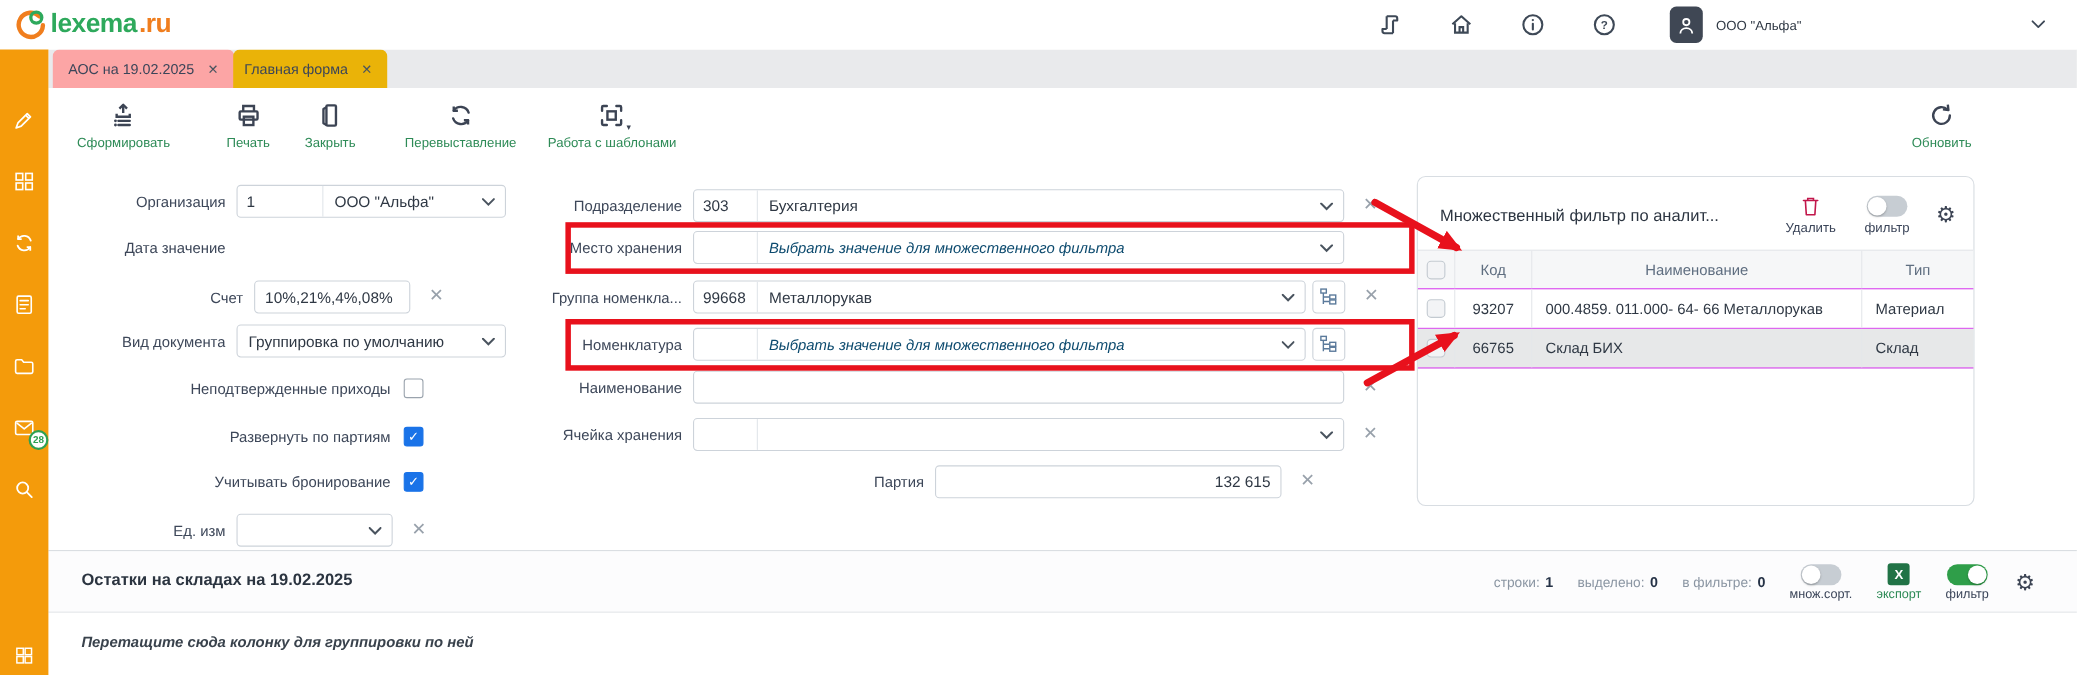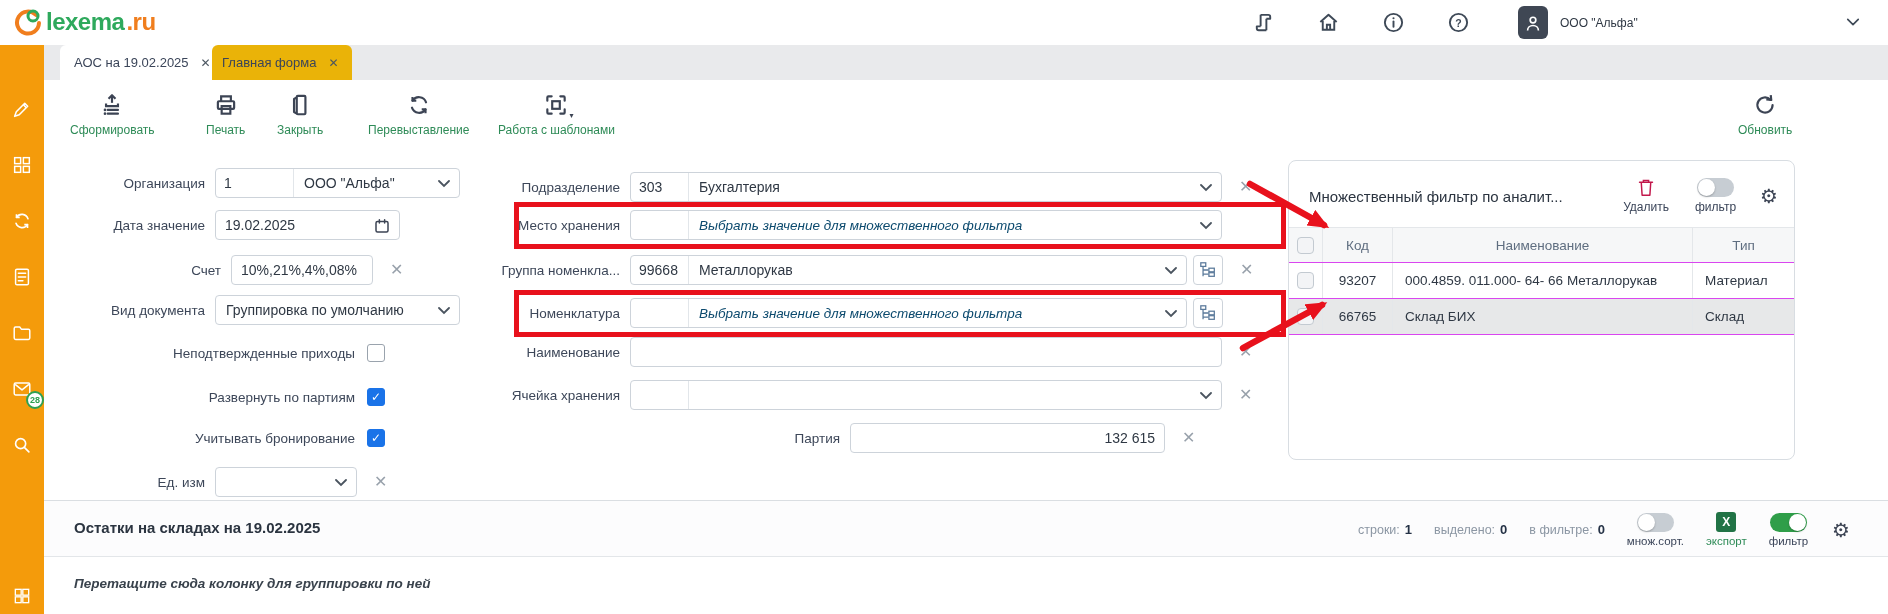--- a/index.html
+++ b/index.html
@@ -31,21 +31,21 @@
                justify-content:center; flex:none; cursor:pointer; }
   .badge { position:absolute; right:-10px; bottom:-8px; width:18px; height:18px; border-radius:50%;
            background:#fff; border:2px solid #2EA052; color:#2EA052; font-size:9px; font-weight:700;
            display:flex; align-items:center; justify-content:center; }
   .side-bottom { position:absolute; bottom:8px; left:0; width:44px; display:flex; justify-content:center; color:#fff; }
 
   
   .tabbar { position:absolute; left:44px; top:45px; width:1844px; height:35px; background:#E9EAEC; }
   .tab { position:absolute; top:0; height:35px; display:flex; align-items:center; gap:12px;
          padding:0 14px; font-size:13px; color:#3B4559; border-radius:6px 6px 0 0; cursor:pointer; white-space:nowrap; }
-  .tab.active { left:4px; background:#ffffff;margin-left:12px; }
+  .tab.active { left:4px; background:#fca5a5; }
   .tab.inactive { left:168px; background:#eab308;padding-left:10px; }
   .tab-x { font-size:12px; color:#4A5560; font-weight:700; cursor:pointer; }
 
   
   .tb { position:absolute; top:92px; display:flex; flex-direction:column; align-items:center; gap:5px;
         color:#3C4454; cursor:pointer; }
   .tb-icon { width:26px; height:26px; position:relative; }
   .tb-label { font-size:12px; color:#2E8B57; white-space:nowrap; }
   .tb-caret { position:absolute; right:-4px; bottom:-2px; font-size:8px; color:#3C4454; }
 
@@ -295,27 +295,20 @@
       <div class="combo-code w78">1</div>
       <div class="combo-main">ООО "Альфа"</div>
       <svg class="icon chev" viewBox="0 0 12 8">
           <path d="M1 1l5 5 5-5" fill="none" stroke="#4A545F" stroke-width="1.8" stroke-linecap="round"></path>
         </svg>
     </div>
   </div>
 
   <div class="row" style="left:55px;top:210px;">
     <div class="lbl" style="width:150px;">Дата значение</div>
-    <div class="inp" style="width:185px;padding-right:32px;">
-      <span>19.02.2025</span>
-      <svg class="icon cal" viewBox="0 0 24 24">
-        <rect x="4" y="6" width="16" height="14" rx="2" fill="none" stroke="currentColor" stroke-width="2"></rect>
-        <path d="M8.5 3.5V8M15.5 3.5V8" stroke="currentColor" stroke-width="2" stroke-linecap="round"></path>
-      </svg>
-    </div>
   </div>
 
   <div class="row" style="left:71px;top:255px;">
     <div class="lbl" style="width:150px;">Счет</div>
     <div class="inp" style="width:142px;">10%,21%,4%,08%</div>
     <span class="clear-x">✕</span>
   </div>
 
   <div class="row" style="left:55px;top:295px;">
     <div class="lbl" style="width:150px;">Вид документа</div>

